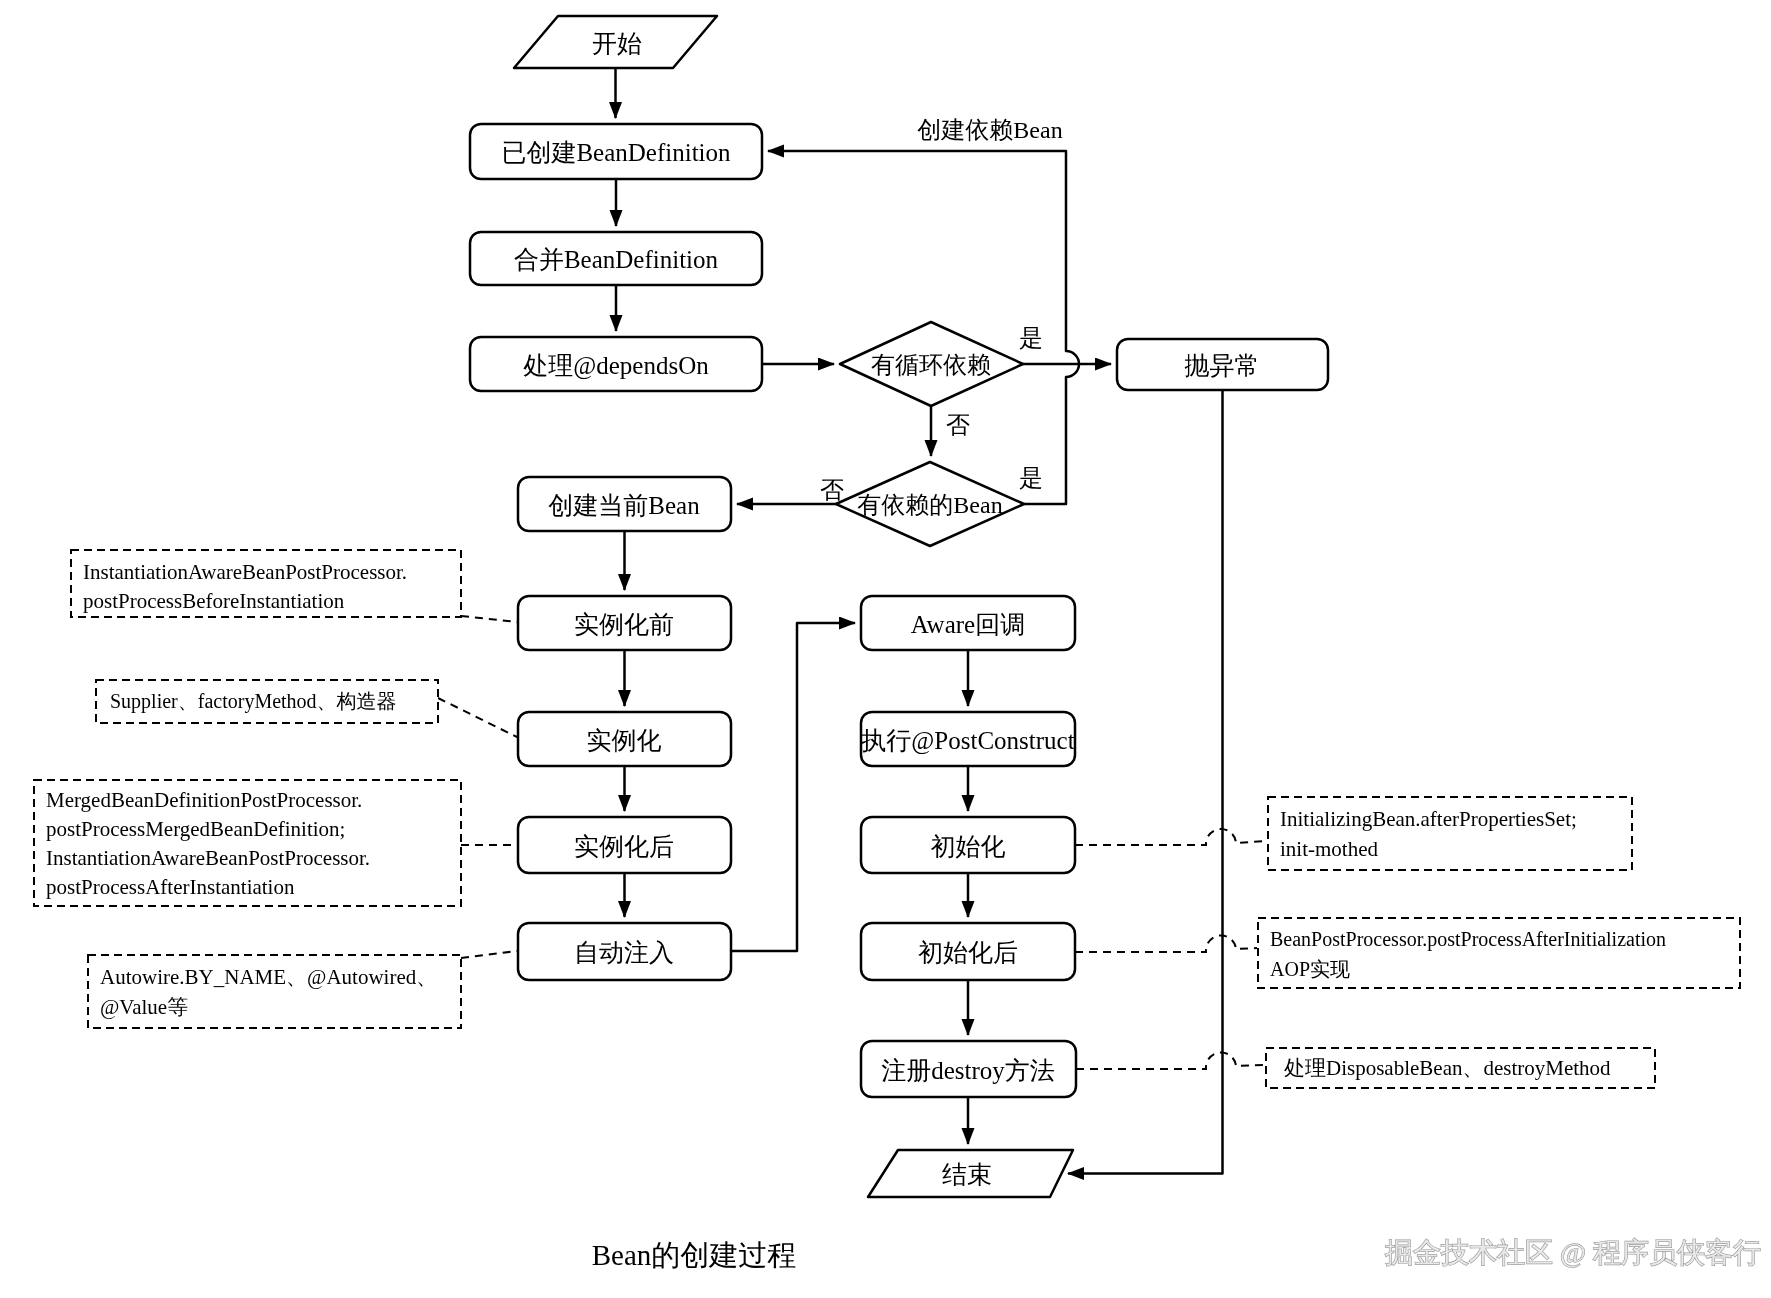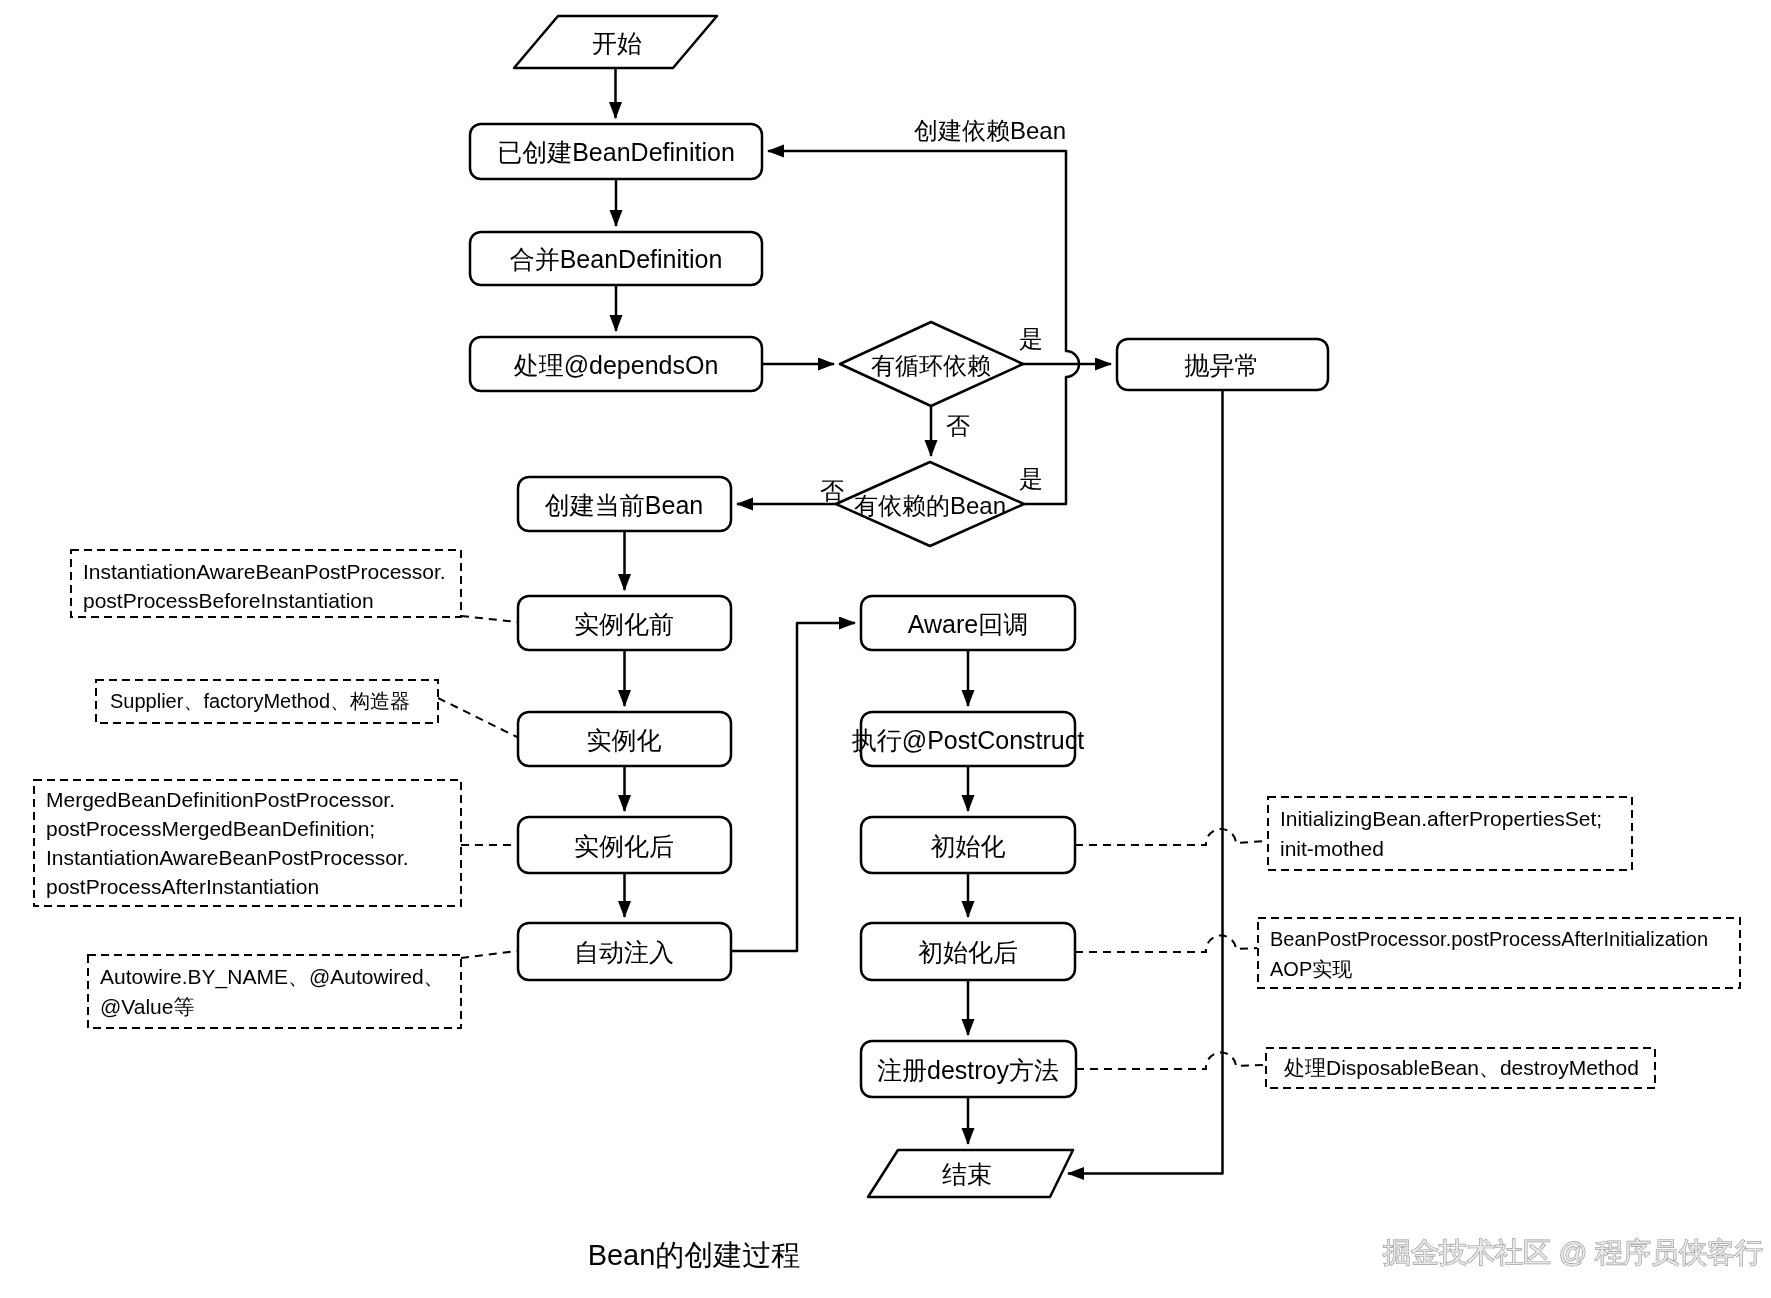--- a/index.html
+++ b/index.html
@@ -5,21 +5,21 @@
   html, body {
     margin: 0;
     padding: 0;
     background: #ffffff;
   }
   .stage {
     position: relative;
     width: 1771px;
     height: 1298px;
     background: #ffffff;
-    font-family: Liberation Sans, sans-serif;
+    font-family: Liberation Serif, serif;
   }
   svg { display: block; }
   .shape {
     fill: #ffffff;
     stroke: #000000;
     stroke-width: 2.5;
     stroke-linejoin: round;
   }
   .edge {
     fill: none;

